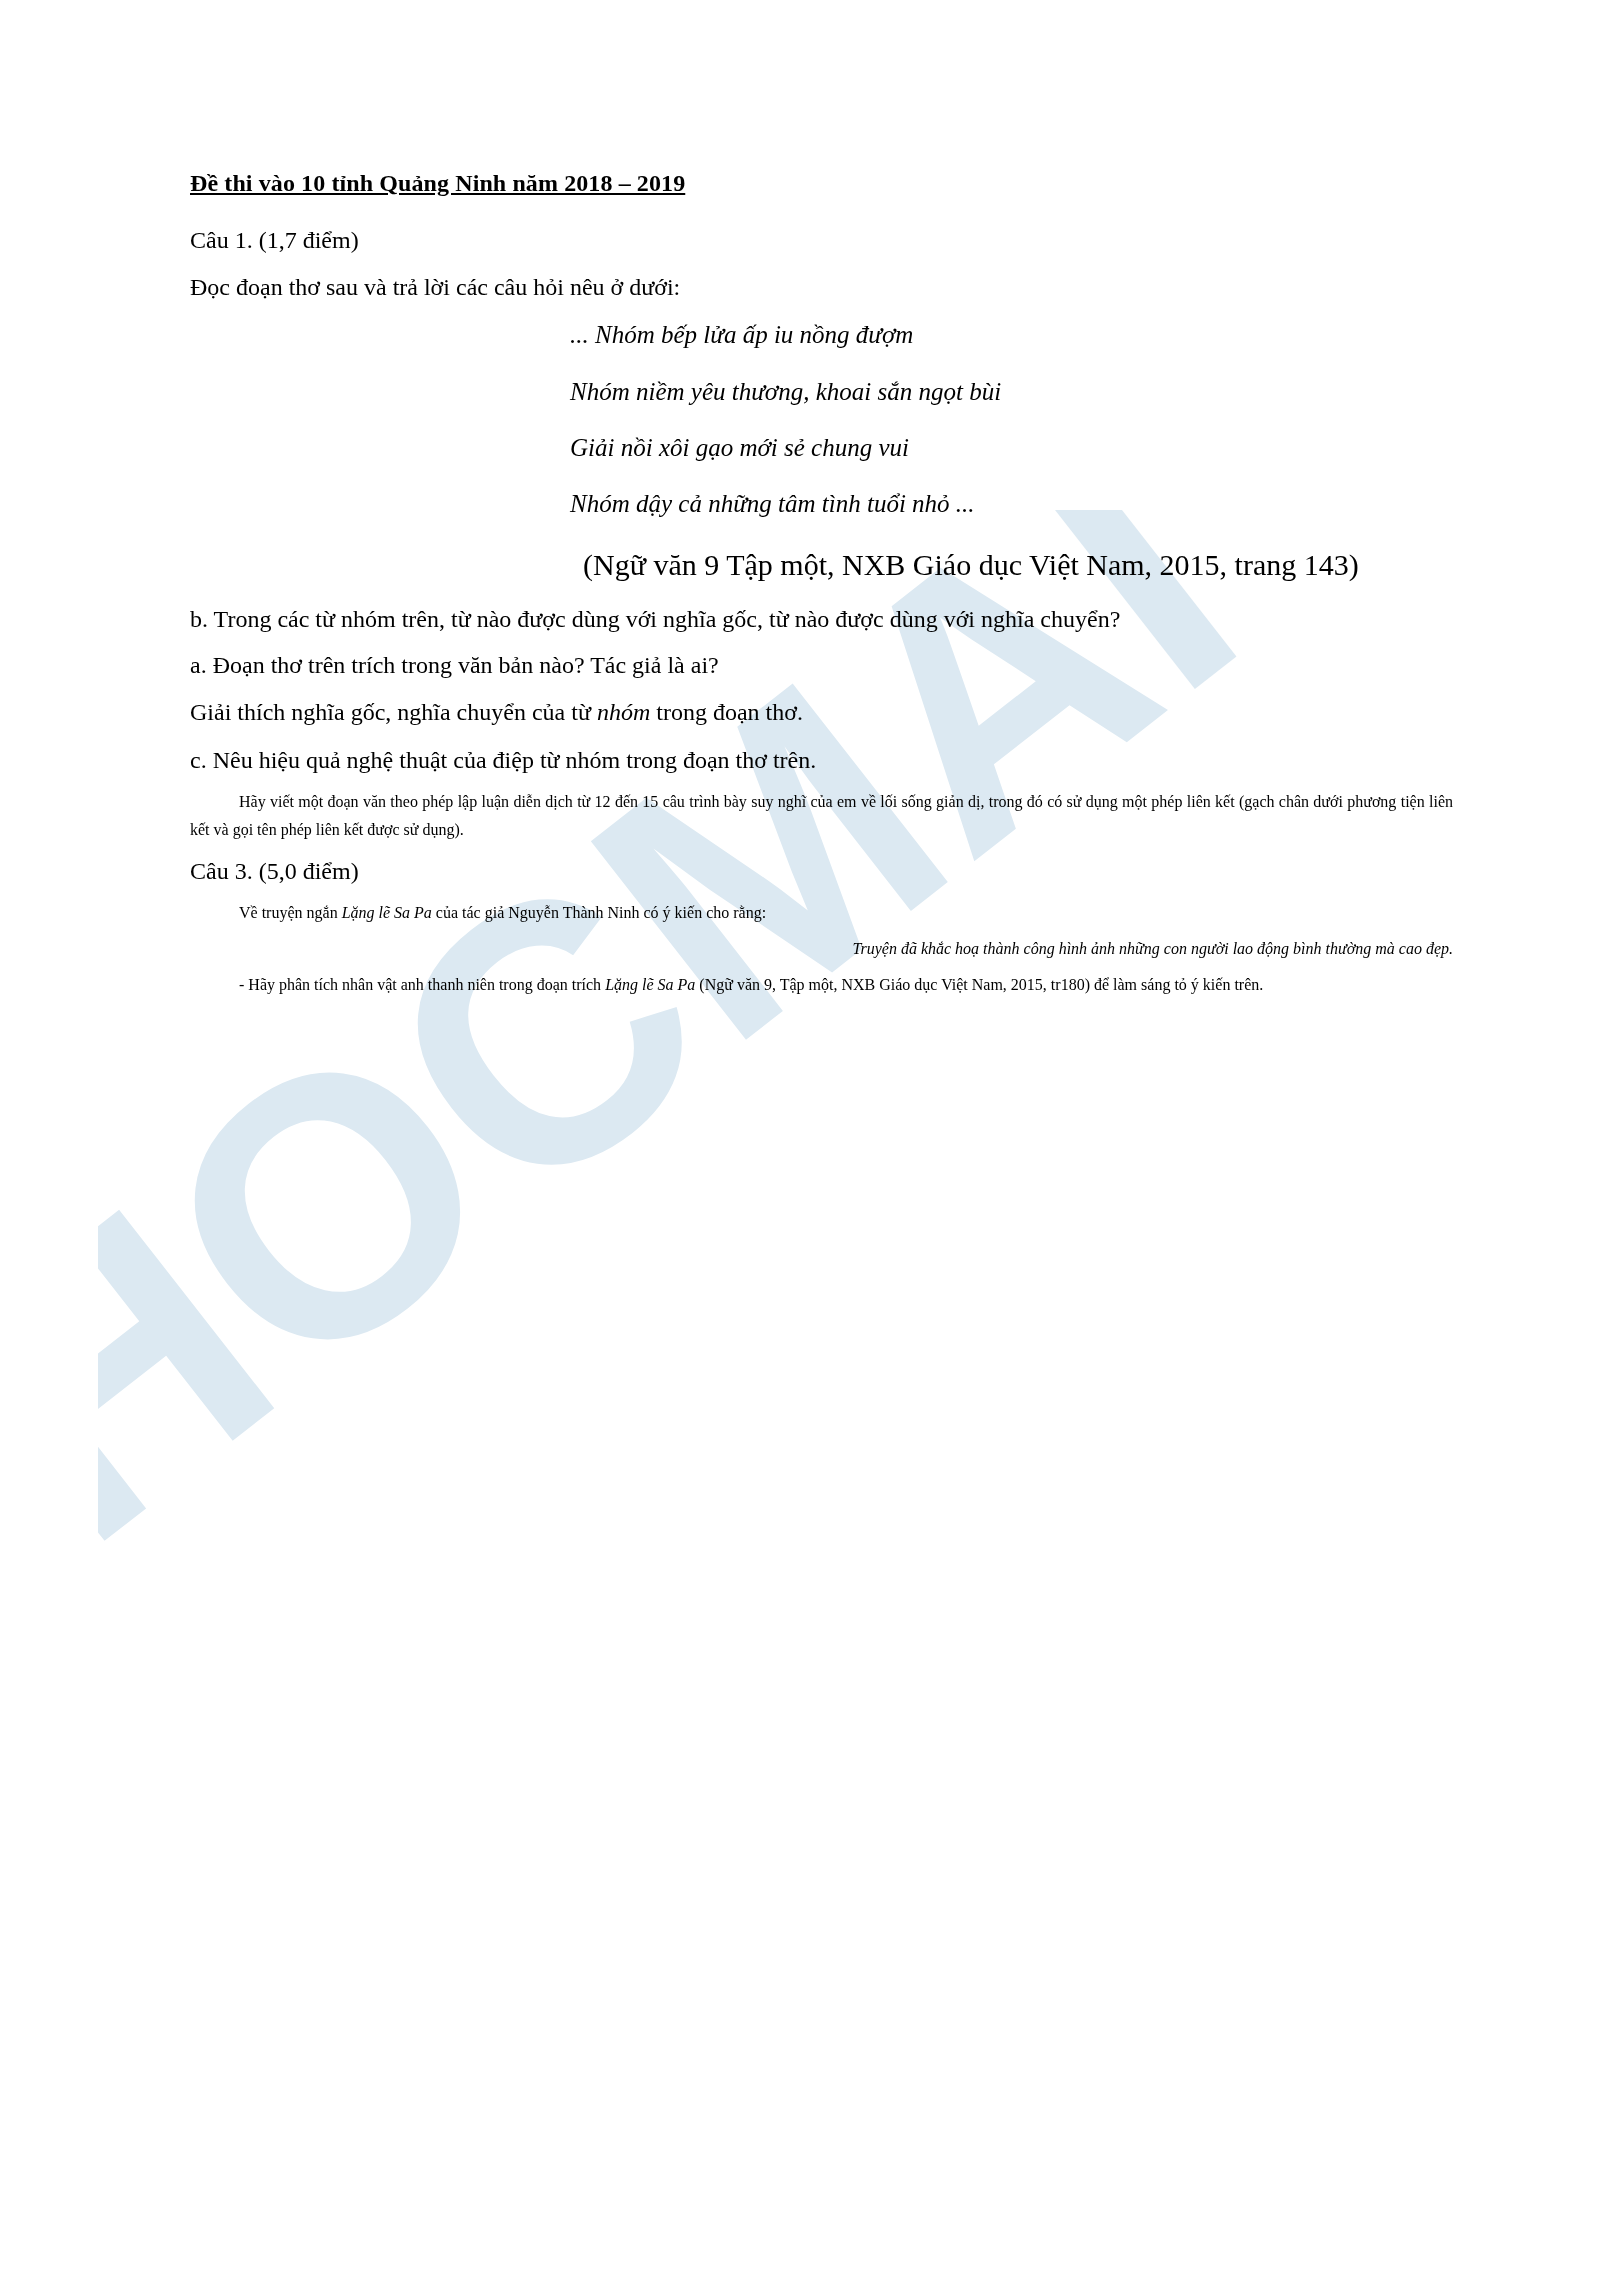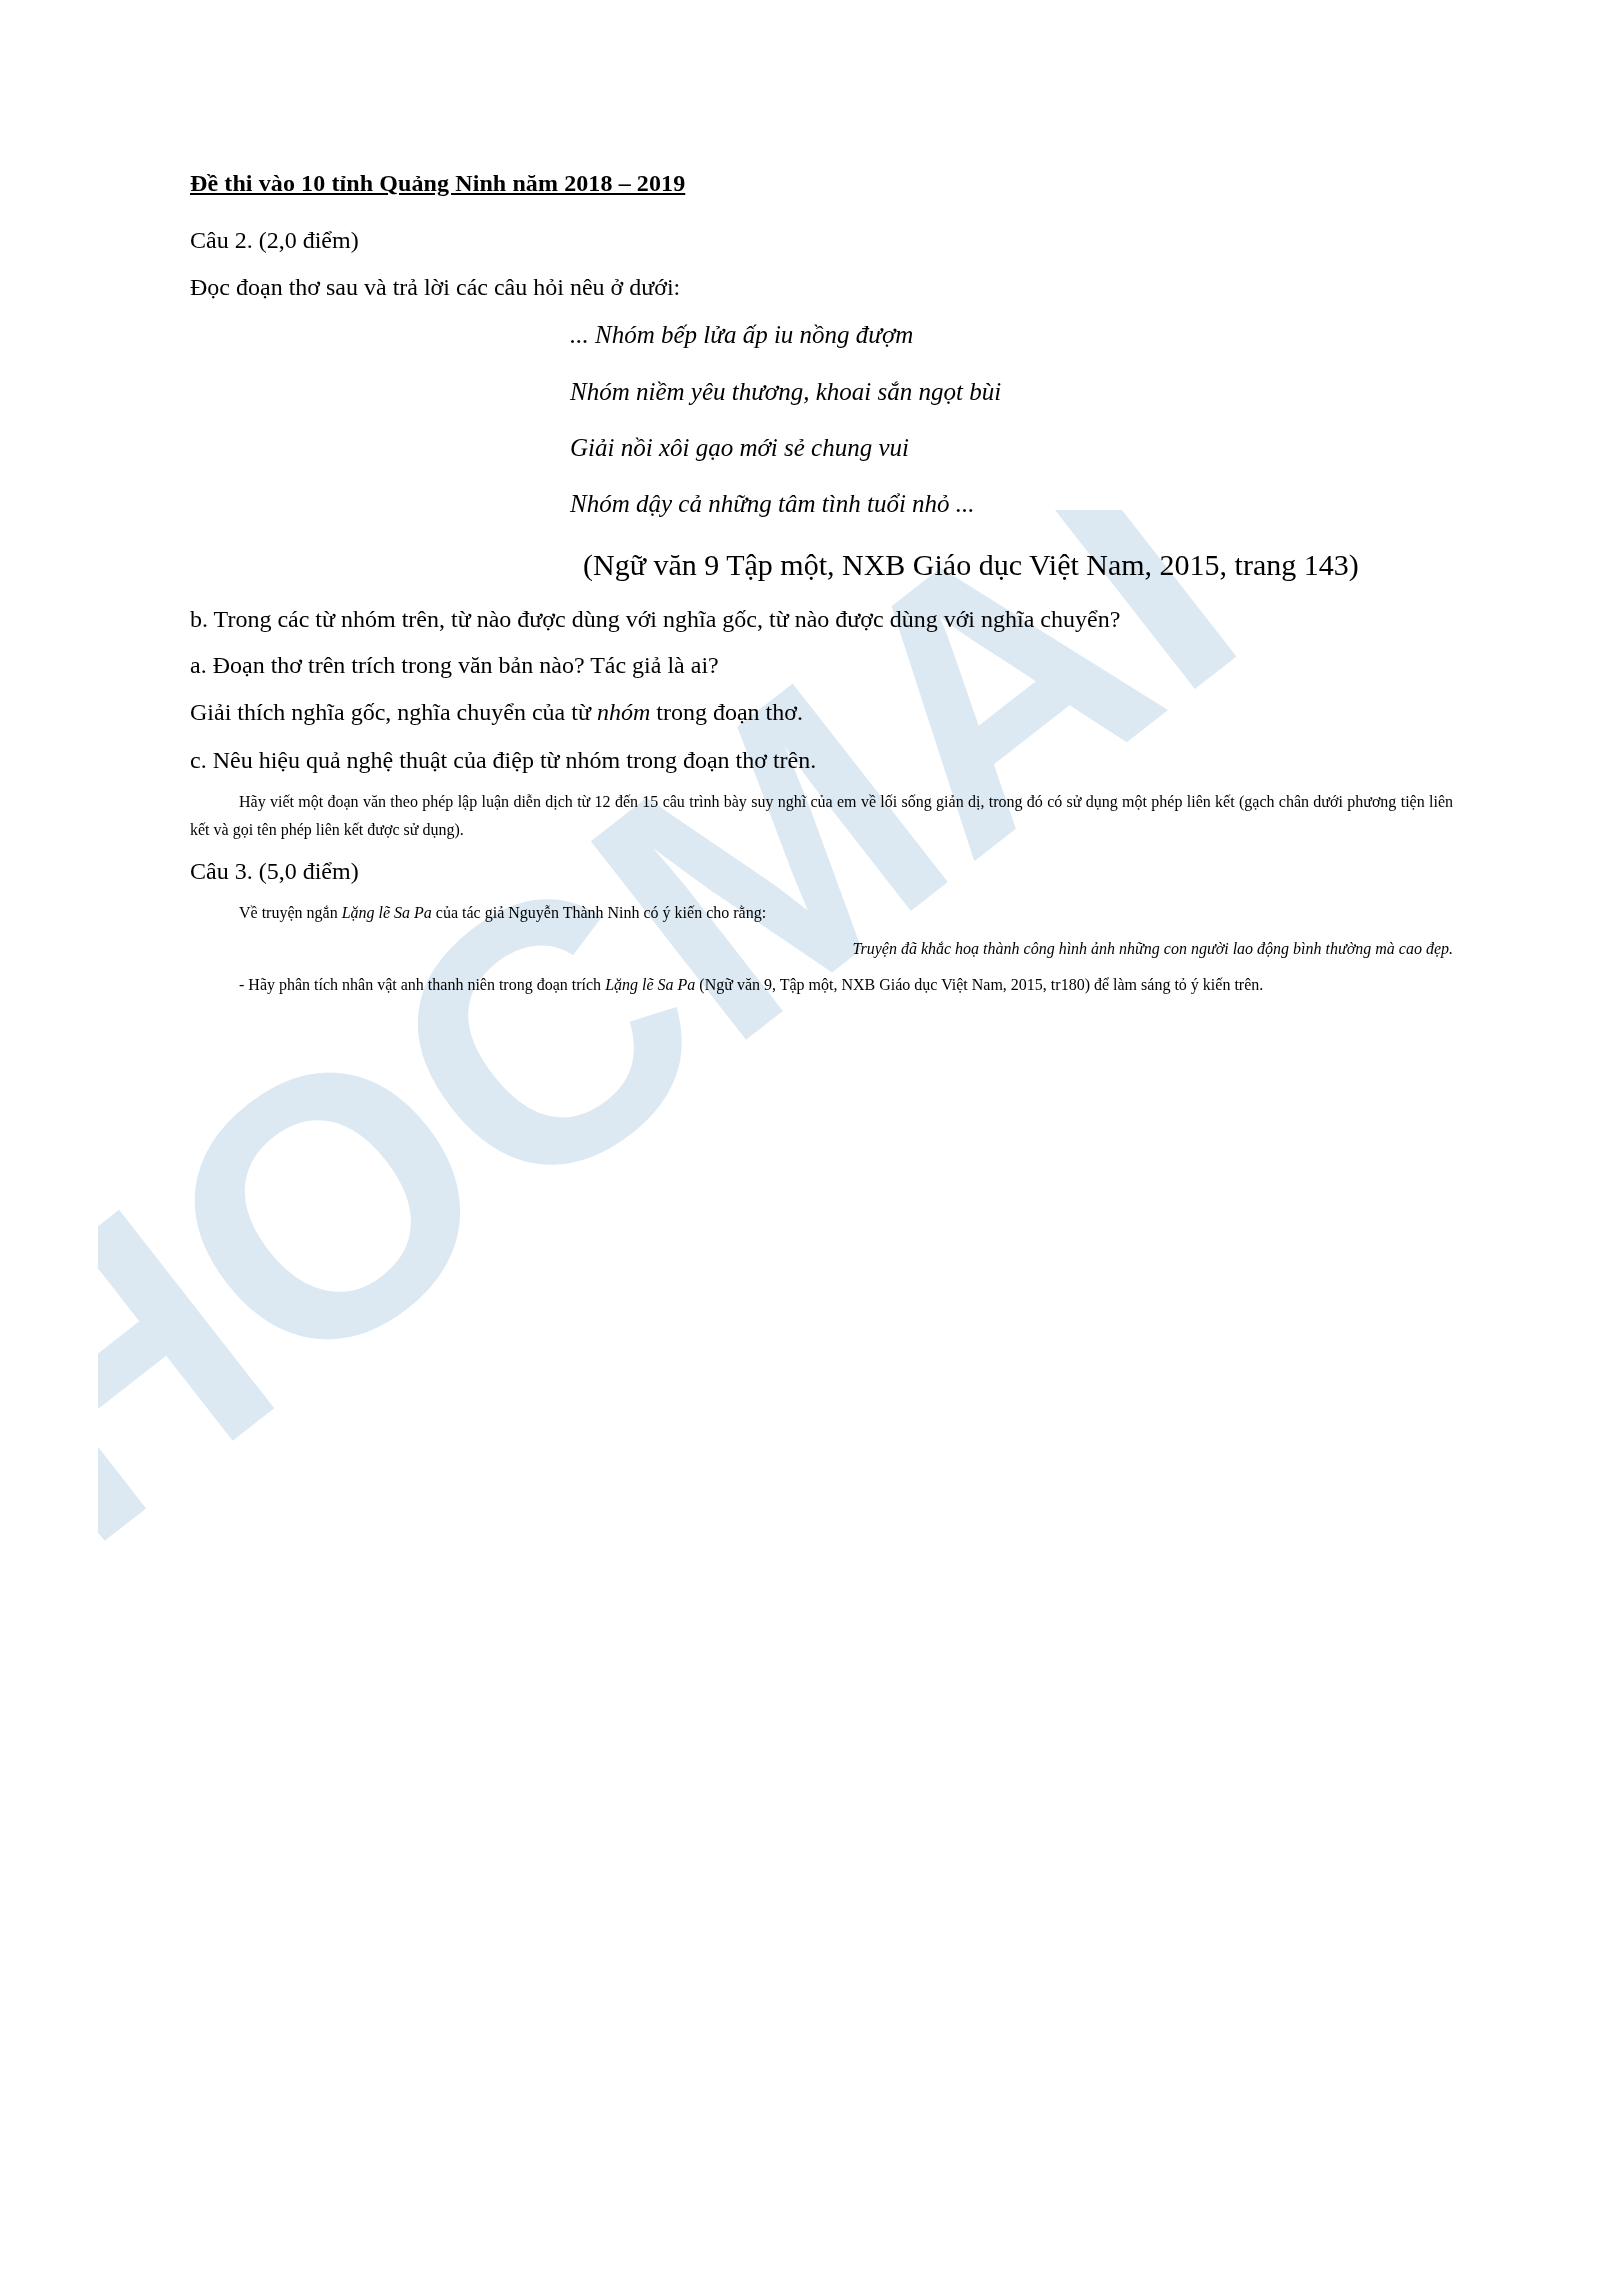--- a/index.html
+++ b/index.html
@@ -90,21 +90,21 @@
   <div class="watermark">
     <svg viewBox="0 0 1750 1700" xmlns="http://www.w3.org/2000/svg">
       <text x="875" y="900" font-family="Liberation Sans, sans-serif" font-size="560" font-weight="bold" fill="#dce9f2" text-anchor="middle" transform="rotate(-38 875 900)">HOCMAI</text>
     </svg>
   </div>
 
   <div class="content">
 
     <div class="doc-title">Đề thi vào 10 tỉnh Quảng Ninh năm 2018 – 2019</div>
 
-    <p class="line">Câu 2. (2,0 điểm)</p>
+    <p class="line">Câu 1. (1,7 điểm)</p>
 
     <p class="line">Đọc đoạn thơ sau và trả lời các câu hỏi nêu ở dưới:</p>
 
     <div class="poem">
       <div class="poem-line">... Nhóm bếp lửa ấp iu nồng đượm</div>
       <div class="poem-line">Nhóm niềm yêu thương, khoai sắn ngọt bùi</div>
       <div class="poem-line">Giải nồi xôi gạo mới sẻ chung vui</div>
       <div class="poem-line">Nhóm dậy cả những tâm tình tuổi nhỏ ...</div>
     </div>
 

